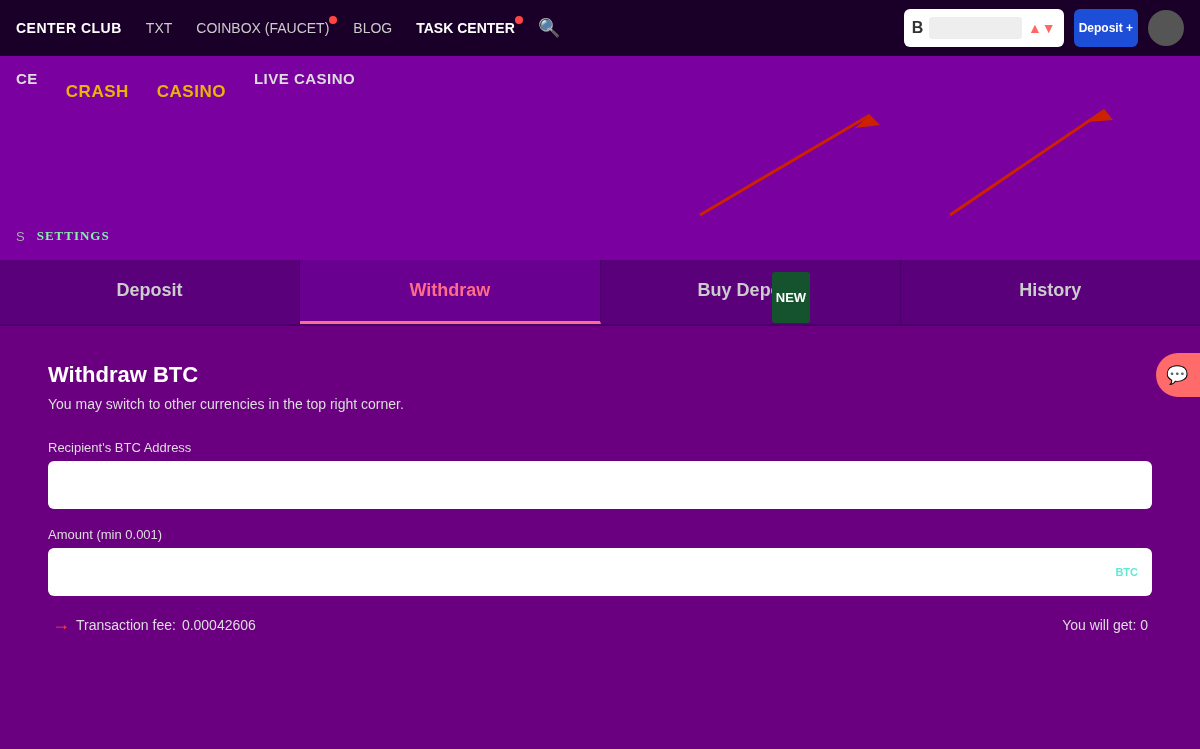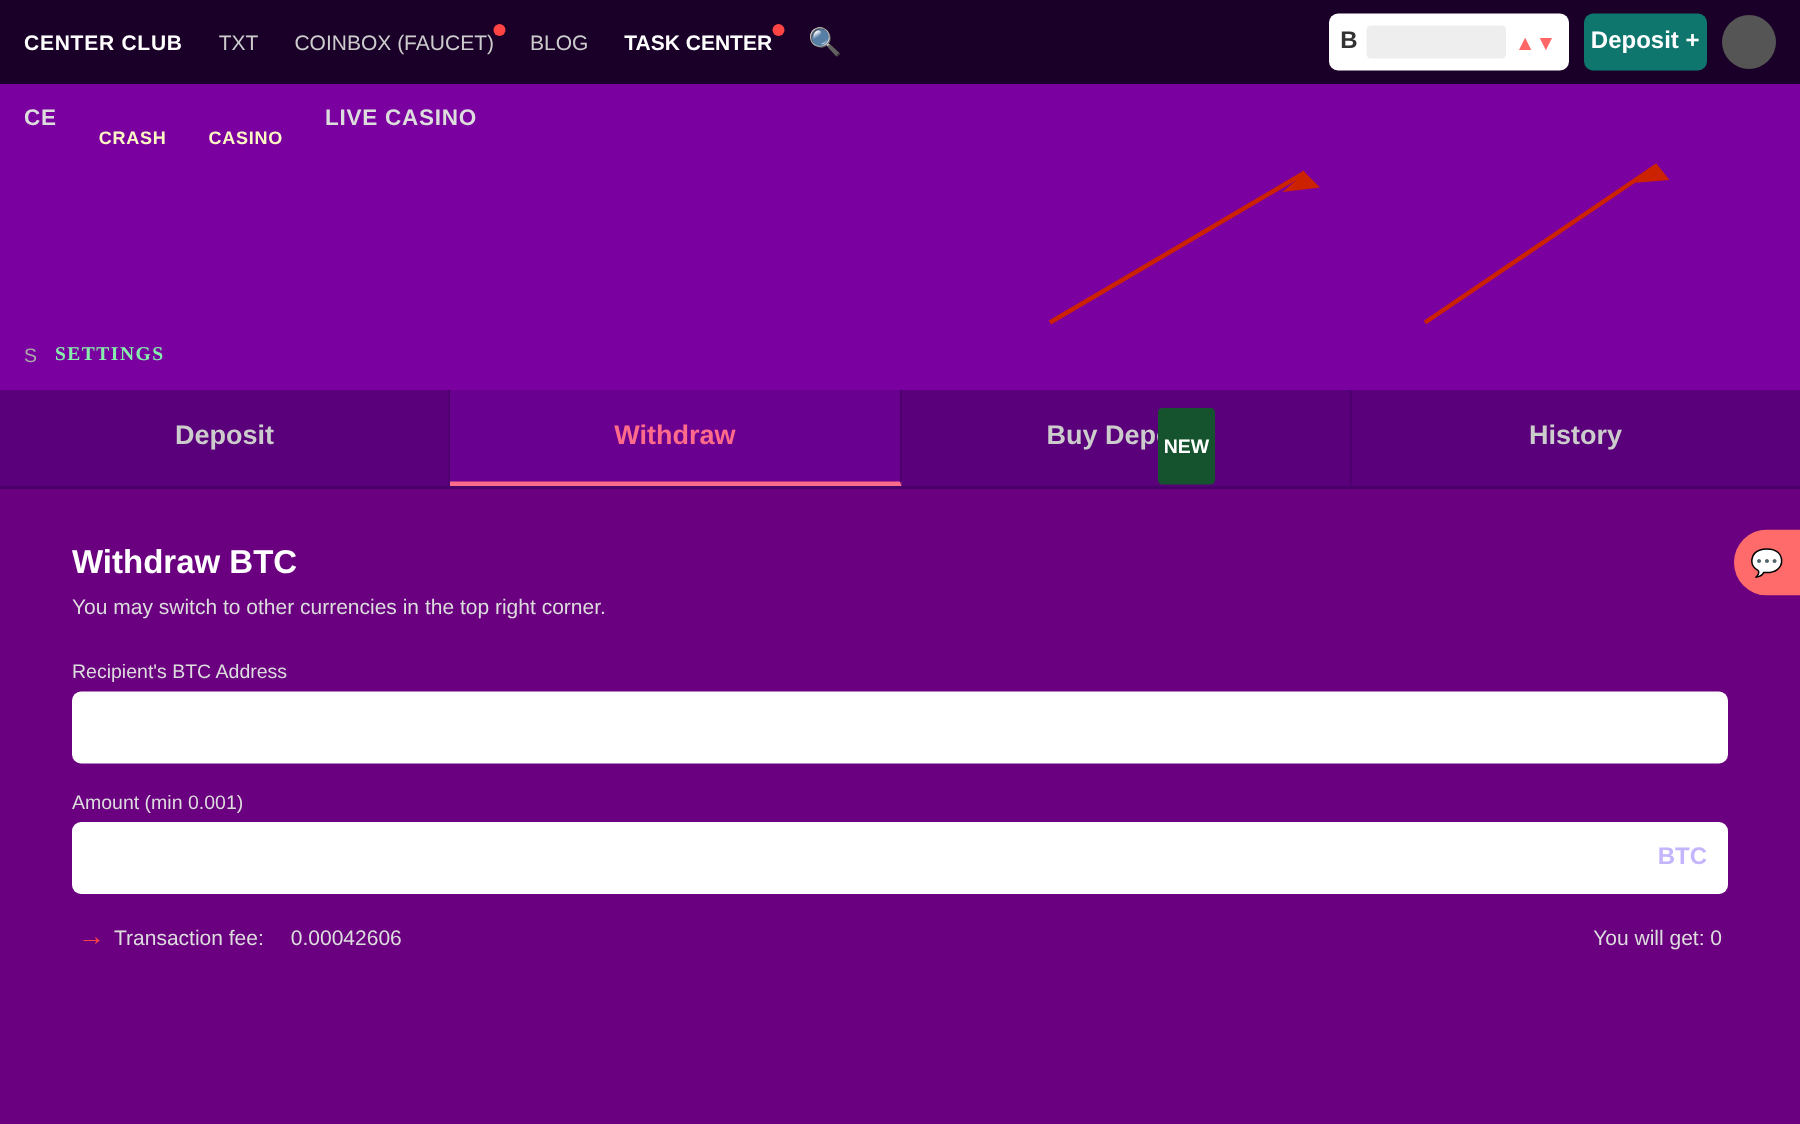--- a/index.html
+++ b/index.html
@@ -89,27 +89,27 @@
       height: 22px;
       border-radius: 3px;
       min-width: 80px;
     }
     .currency-arrows {
       color: #f66;
       font-size: 14px;
       cursor: pointer;
     }
     .deposit-btn {
-      background: #0f766e;
+      background: #1d4ed8;
       color: #fff;
       border: none;
       border-radius: 6px;
       padding: 0 5px;
       height: 38px;
-      font-size: 16px;
+      font-size: 12px;
       font-weight: 600;
       cursor: pointer;
       white-space: nowrap;
     }
     .avatar-circle {
       width: 36px;
       height: 36px;
       border-radius: 50%;
       background: #555;
       cursor: pointer;
@@ -125,21 +125,21 @@
       gap: 28px;
     }
     .sec-nav-link {
       color: #ddd;
       font-size: 15px;
       font-weight: 600;
       cursor: pointer;
       text-transform: uppercase;
       letter-spacing: 0.5px;
     }
-    .sec-nav-link.highlighted { color: #fef9c3; font-size: 12px; margin-top: 28px; }
+    .sec-nav-link.highlighted { color: #eab308; font-size: 17px; margin-top: 28px; }
 
     
     .arrows-area {
       position: relative;
       height: 120px;
       background: #7a00a0;
       overflow: hidden;
     }
     .arrow-svg {
       position: absolute;
@@ -242,23 +242,23 @@
       outline: none;
     }
     .amount-input-wrap {
       position: relative;
     }
     .amount-input-wrap .currency-tag {
       position: absolute;
       right: 14px;
       top: 50%;
       transform: translateY(-50%);
-      font-size: 16px;
+      font-size: 11px;
       font-weight: 600;
-      color: #c4b5fd;
+      color: #5eead4;
     }
 
     
     .fee-row {
       display: flex;
       align-items: center;
       justify-content: space-between;
       margin-top: 8px;
       padding: 0 4px;
     }
@@ -271,21 +271,21 @@
       color: #ff4444;
       font-size: 18px;
     }
     .fee-label {
       font-size: 14px;
       color: #ddd;
     }
     .fee-value {
       font-size: 14px;
       color: #ddd;
-      margin-left: 12px;
+      margin-left: 0;
     }
     .you-get {
       font-size: 14px;
       color: #ddd;
     }
 
     
     .chat-bubble {
       position: fixed;
       right: 0;

